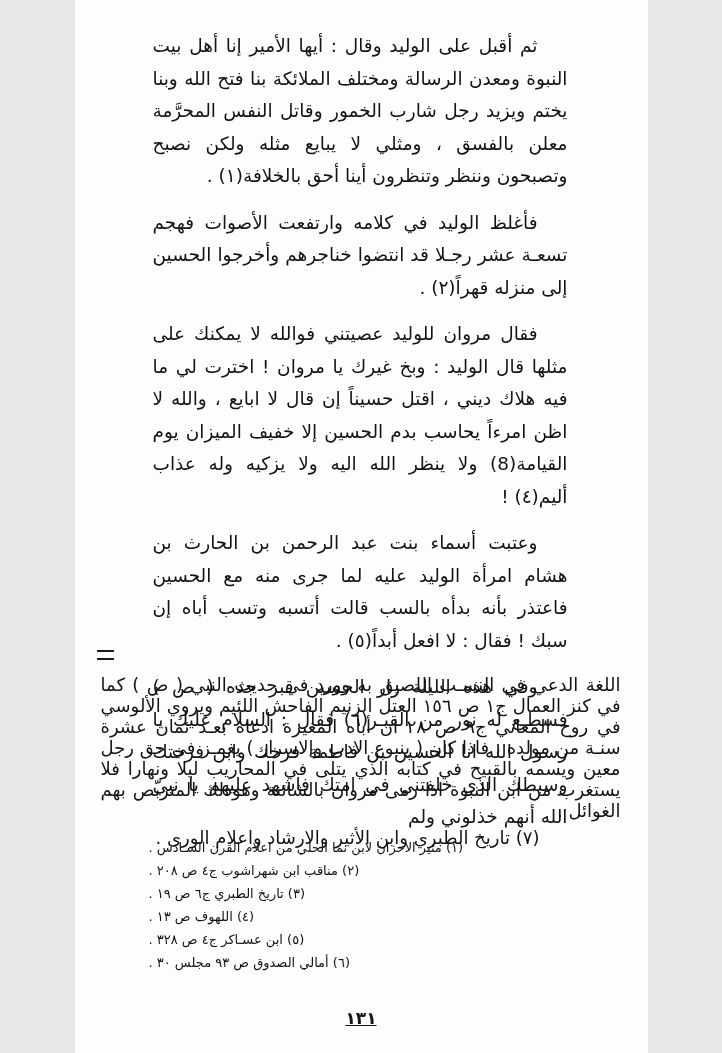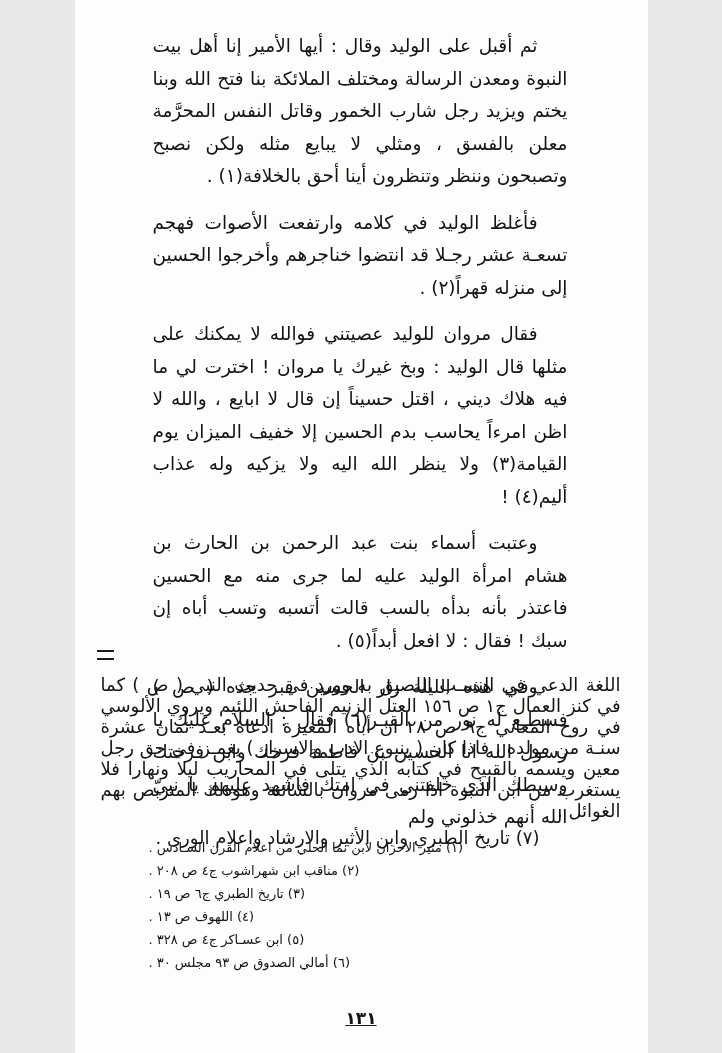--- a/index.html
+++ b/index.html
@@ -89,21 +89,21 @@
   }
 </style>
 </head>
 <body>
 
 <div class="page">
 
   <div class="main-text">
     <p>ثم أقبل على الوليد وقال : أيها الأمير إنا أهل بيت النبوة ومعدن الرسالة ومختلف الملائكة بنا فتح الله وبنا يختم ويزيد رجل شارب الخمور وقاتل النفس المحرَّمة معلن بالفسق ، ومثلي لا يبايع مثله ولكن نصبح وتصبحون وننظر وتنظرون أينا أحق بالخلافة(١) .</p>
     <p>فأغلظ الوليد في كلامه وارتفعت الأصوات فهجم تسعـة عشر رجـلا قد انتضوا خناجرهم وأخرجوا الحسين إلى منزله قهراً(٢) .</p>
-    <p>فقال مروان للوليد عصيتني فوالله لا يمكنك على مثلها قال الوليد : وبخ غيرك يا مروان ! اخترت لي ما فيه هلاك ديني ، اقتل حسيناً إن قال لا ابايع ، والله لا اظن امرءاً يحاسب بدم الحسين إلا خفيف الميزان يوم القيامة(٣) ولا ينظر الله اليه ولا يزكيه وله عذاب أليم(٤) !</p>
+    <p>فقال مروان للوليد عصيتني فوالله لا يمكنك على مثلها قال الوليد : وبخ غيرك يا مروان ! اخترت لي ما فيه هلاك ديني ، اقتل حسيناً إن قال لا ابايع ، والله لا اظن امرءاً يحاسب بدم الحسين إلا خفيف الميزان يوم القيامة(8) ولا ينظر الله اليه ولا يزكيه وله عذاب أليم(٤) !</p>
     <p>وعتبت أسماء بنت عبد الرحمن بن الحارث بن هشام امرأة الوليد عليه لما جرى منه مع الحسين فاعتذر بأنه بدأه بالسب قالت أتسبه وتسب أباه إن سبك ! فقال : لا افعل أبداً(٥) .</p>
     <p>وفي هذه الليلة زار الحسين قبر جده ( ص ) فسطـع له نور من القبـر(٦) فقال : السلام عليك يا رسول الله انا الحسين بن فاطمة فرخك وابن فرختك وسبطك الذي خلفتني في امتك فاشهد عليهم يا نبيّ الله أنهم خذلوني ولم</p>
   </div>
 
   <div class="footnote-separator"></div>
 
   <div class="footnote-small">
     <div>اللغة الدعي في النسـب اللصيق به وورد في حديث النبي ( ص ) كما في كنز العمال ج١ ص ١٥٦ العتل الزنيم الفاحش اللئيم ويروي الألوسي في روح المعاني ج٩ ص ٢٨ ان أباه المغيرة ادعاه بعـد ثمان عشرة سنـة من مولده ، فاذا كان ( ينبوع الادب والاسرار ) يغمـز في حق رجل معين ويسمه بالقبيح في كتابه الذي يتلى في المحاريب ليلا ونهارا فلا يستغرب من ابن النبوة اذا رمى مروان بالشائنة وهوذلك المتربص بهم الغوائل .</div>
     <div class="note7">(٧) تاريخ الطبري وابن الأثير والارشاد واعلام الورى .</div>
   </div>

